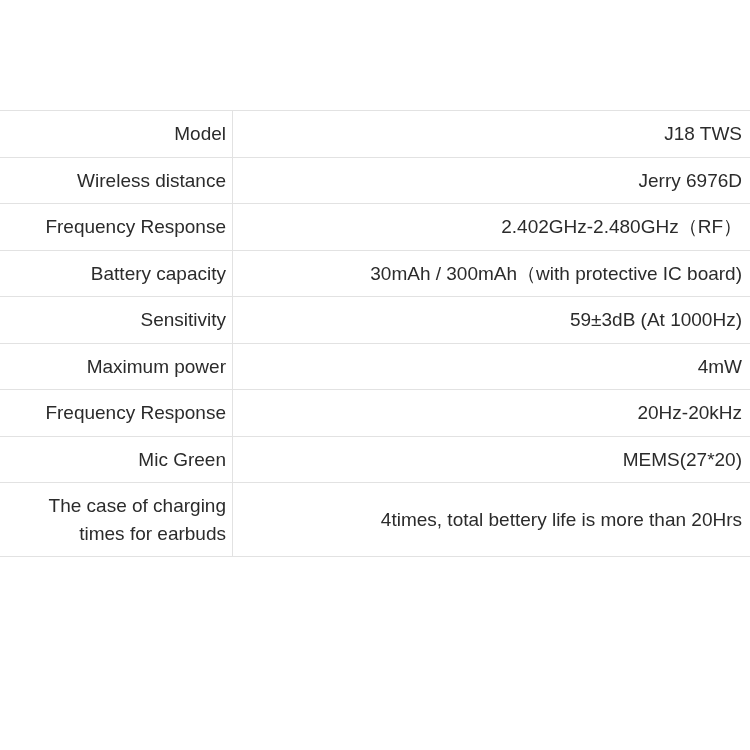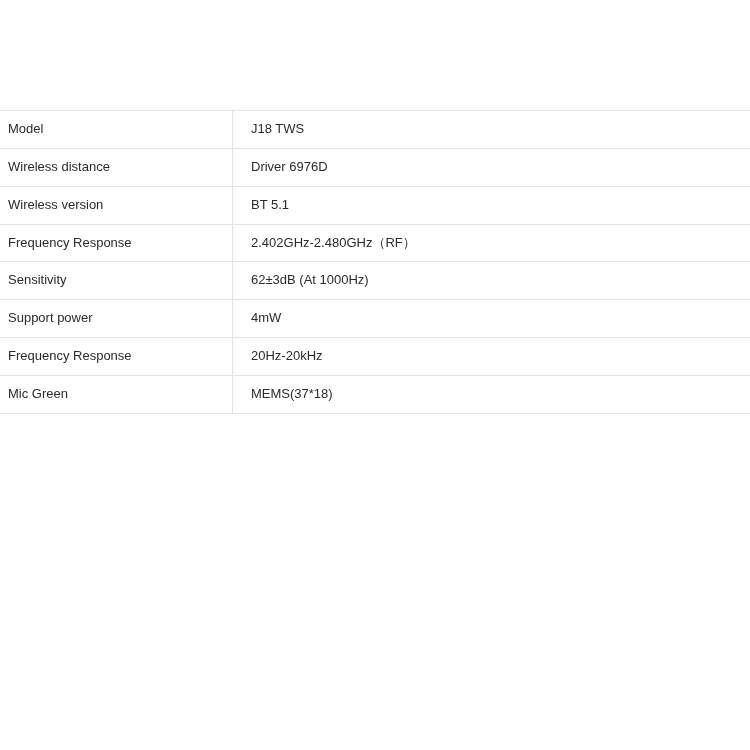--- a/index.html
+++ b/index.html
@@ -30,26 +30,27 @@
     width: 750px;
     border-collapse: collapse;
     table-layout: fixed;
   }
   table.spec-table tr {
     border-top: 1px solid #e2e2e2;
     border-bottom: 1px solid #e2e2e2;
   }
   table.spec-table td {
     padding: 9px 0 9px 8px;
-    font-size: 13px;
+    font-size: 19px;
     line-height: 1.45;
     color: #2b2b2b;
     vertical-align: middle;
     border: none;
     word-wrap: break-word;
+    text-align: right;
   }
   table.spec-table td.label {
     width: 218px;
     border-right: 1px solid #e2e2e2;
     padding-left: 8px;
     padding-right: 6px;
   }
   table.spec-table td.value {
     padding-left: 18px;
     padding-right: 8px;
@@ -64,42 +65,46 @@
 <div class="page">
   <div class="spec-table-wrap">
     <table class="spec-table">
       <tbody>
         <tr>
           <td class="label">Model</td>
           <td class="value">J18 TWS</td>
         </tr>
         <tr>
           <td class="label">Wireless distance</td>
-          <td class="value">Driver 6976D</td>
-        </tr>
-        <tr>
-          <td class="label">Wireless version</td>
-          <td class="value">BT 5.1</td>
+          <td class="value">Jerry 6976D</td>
         </tr>
         <tr>
           <td class="label">Frequency Response</td>
           <td class="value">2.402GHz-2.480GHz（RF）</td>
         </tr>
         <tr>
-          <td class="label">Sensitivity</td>
-          <td class="value">62±3dB (At 1000Hz)</td>
+          <td class="label">Battery capacity</td>
+          <td class="value">30mAh / 300mAh（with protective IC board)</td>
         </tr>
         <tr>
-          <td class="label">Support power</td>
+          <td class="label">Sensitivity</td>
+          <td class="value">59±3dB (At 1000Hz)</td>
+        </tr>
+        <tr>
+          <td class="label">Maximum power</td>
           <td class="value">4mW</td>
         </tr>
         <tr>
           <td class="label">Frequency Response</td>
           <td class="value">20Hz-20kHz</td>
         </tr>
         <tr>
           <td class="label">Mic Green</td>
-          <td class="value">MEMS(37*18)</td>
+          <td class="value">MEMS(27*20)</td>
+        </tr>
+        <tr>
+          <td class="label">The case of charging times for earbuds</td>
+          <td class="value">4times, total bettery life is more than 20Hrs</td>
         </tr>
       </tbody>
     </table>
   </div>
 </div>
 
 </body></html>

